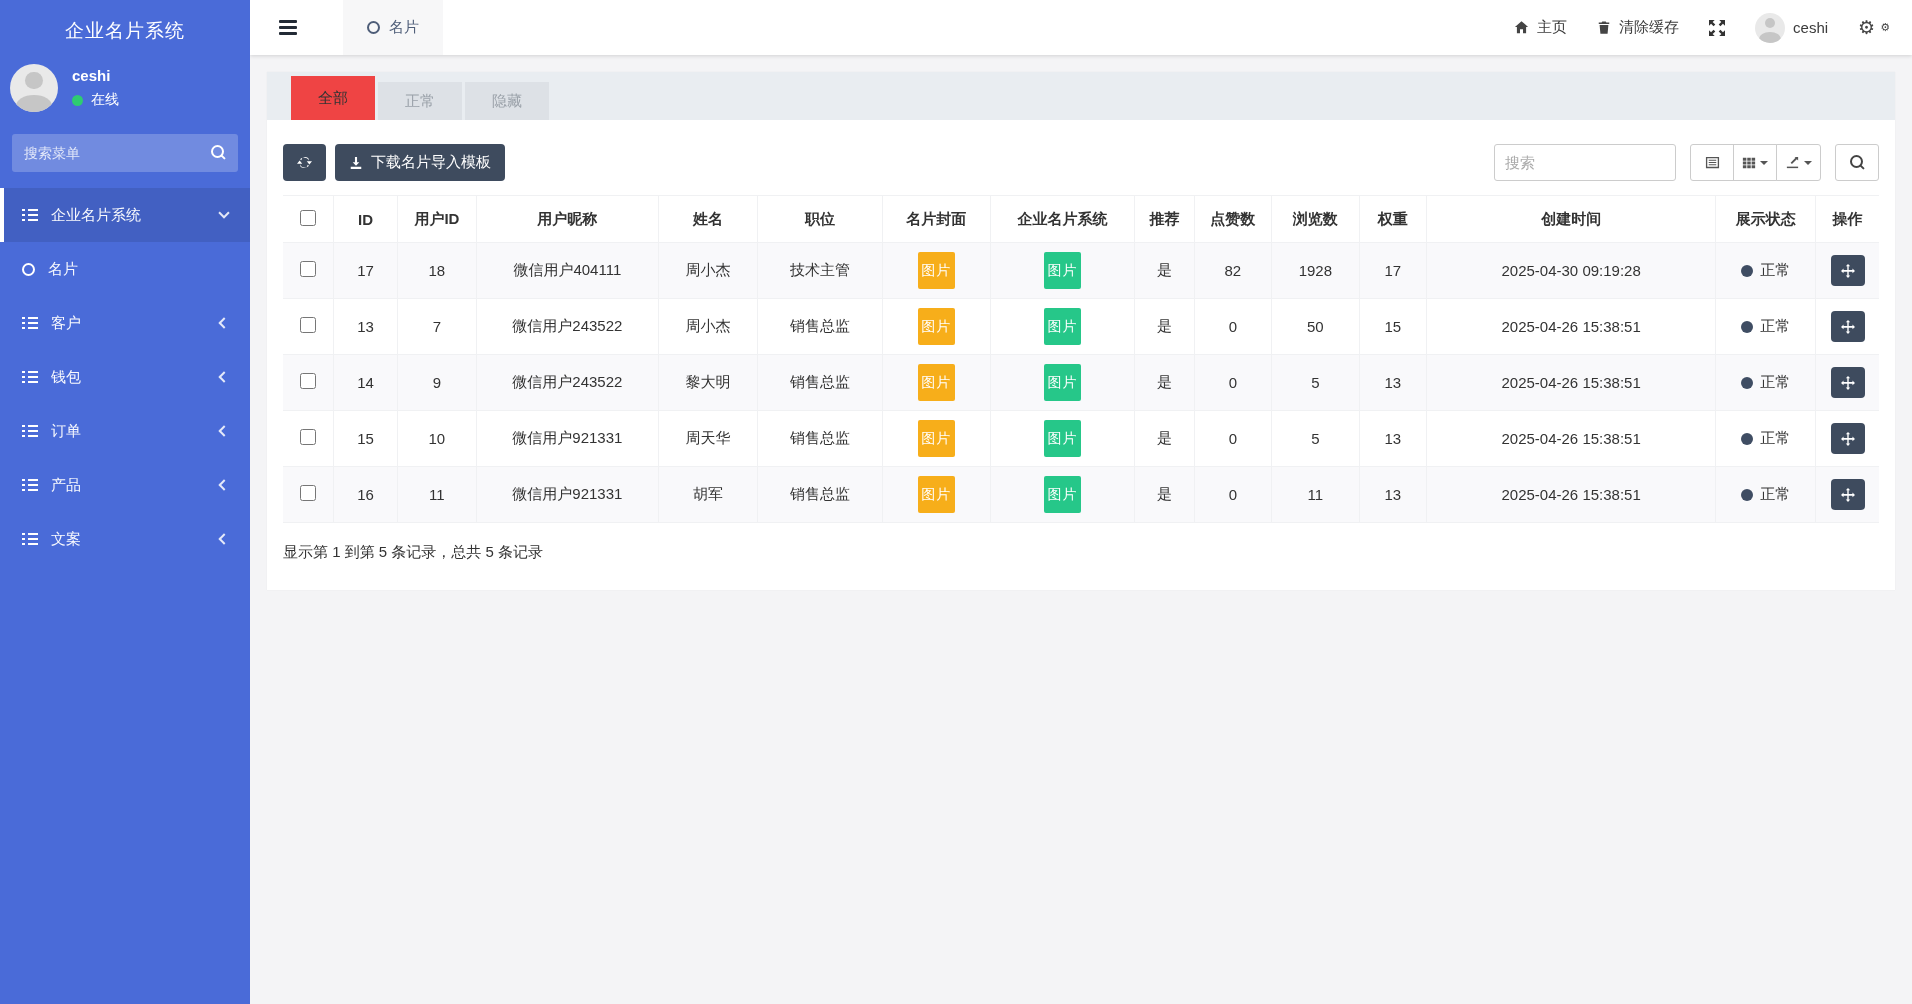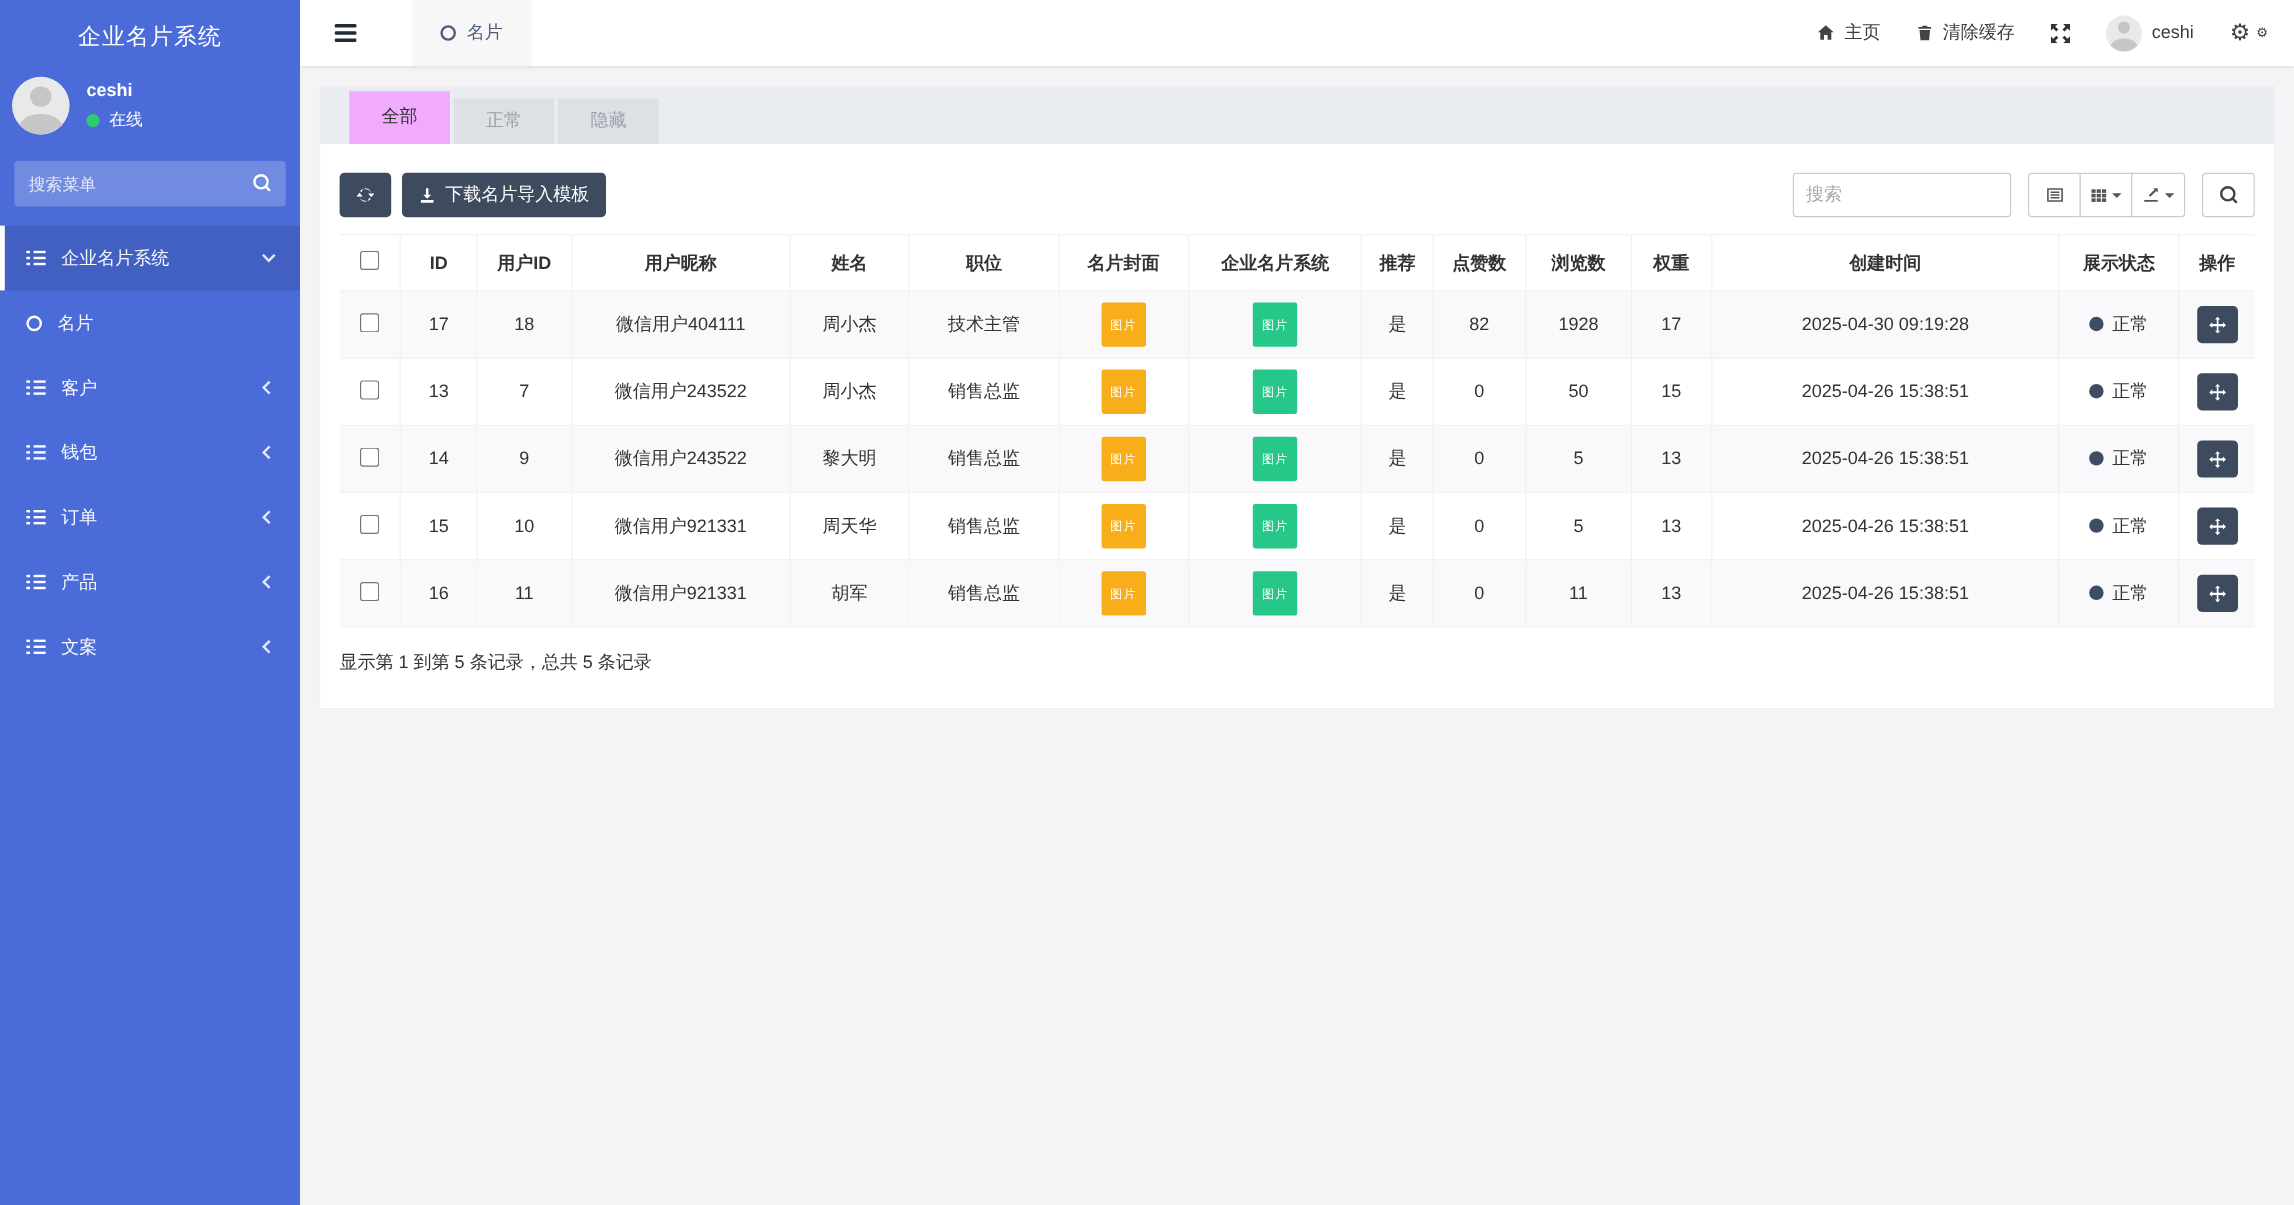--- a/index.html
+++ b/index.html
@@ -53,21 +53,21 @@
   .nav-item { display:flex; align-items:center; gap:8px; cursor:pointer; }
   .nav-item svg { display:block; }
   .cogs { font-family:"DejaVu Sans",sans-serif; font-size:19px; color:#444; line-height:1; }
   .cogs .small-gear { font-size:11px; vertical-align:top; margin-left:-3px; }
 
   
   .content { padding:17px; min-height:949px; }
   .panel { background:#fff; box-shadow:0 0 1px rgba(0,0,0,.08); }
   .tab-strip { background:#e9edf1; display:flex; align-items:flex-end; height:48px; padding-left:24px; }
   .tab { padding:0 27px; height:38px; line-height:38px; background:#dde1e6; color:#9aa1a9; margin-right:3px; font-size:15px; cursor:pointer; }
-  .tab.active { background:#f0abfc; color:#333; height:44px; line-height:44px; }
+  .tab.active { background:#ef4444; color:#333; height:44px; line-height:44px; }
   .panel-body { padding:16px 16px 28px; background:#fff; }
 
   .toolbar { display:flex; align-items:center; margin:8px 0 14px; }
   .btn-dark { background:#3e4b5e; color:#fff; border:none; border-radius:4px; height:37px; font-size:15px; display:inline-flex; align-items:center; justify-content:center; gap:8px; padding:0 14px; cursor:pointer; }
   .btn-dark.square { width:43px; padding:0; }
   .btn-dark + .btn-dark { margin-left:9px; }
   .toolbar-right { margin-left:auto; display:flex; align-items:center; }
   .tbl-search { width:182px; height:37px; border:1px solid #ccc; border-radius:3px; padding:0 10px; font-size:15px; color:#333; outline:none; }
   .tbl-search::placeholder { color:#aaa; }
   .btn-group { display:flex; margin-left:14px; }
@@ -80,21 +80,21 @@
 
   
   table.grid { width:100%; border-collapse:collapse; table-layout:fixed; font-size:15px; border-top:1px solid #7f1d1d; }
   .grid th, .grid td { border:1px solid #f0f1f3; text-align:center; vertical-align:middle; padding:8px 6px; overflow:hidden; }
   .grid th { font-weight:bold; color:#333; height:47px; background:#fff; }
   .grid td { height:56px; color:#333; }
   .grid th:first-child, .grid td:first-child { border-left:none; }
   .grid th:last-child, .grid td:last-child { border-right:none; }
   .grid tbody tr:nth-child(odd) { background:#f9f9fb; }
   .grid input[type=checkbox] { width:16px; height:16px; cursor:pointer; }
-  .thumb { width:37px; height:37px; border-radius:2px; display:inline-flex; align-items:center; justify-content:center; color:#fff; font-size:10px; letter-spacing:1px; cursor:pointer; }
+  .thumb { width:37px; height:37px; border-radius:2px; display:inline-flex; align-items:center; justify-content:center; color:#fff; font-size:14px; letter-spacing:1px; cursor:pointer; }
   .thumb.orange { background:#f7ae1a; }
   .thumb.green { background:#26c789; }
   .status-cell { display:inline-flex; align-items:center; gap:7px; }
   .status-dot { width:12px; height:12px; border-radius:50%; background:#3f4d63; display:inline-block; }
   .btn-op { width:34px; height:31px; background:#3e4b5e; border:none; border-radius:4px; display:inline-flex; align-items:center; justify-content:center; cursor:pointer; }
 
   .footer-info { margin-top:20px; font-size:15px; color:#333; }
 </style>
 </head>
 <body>

